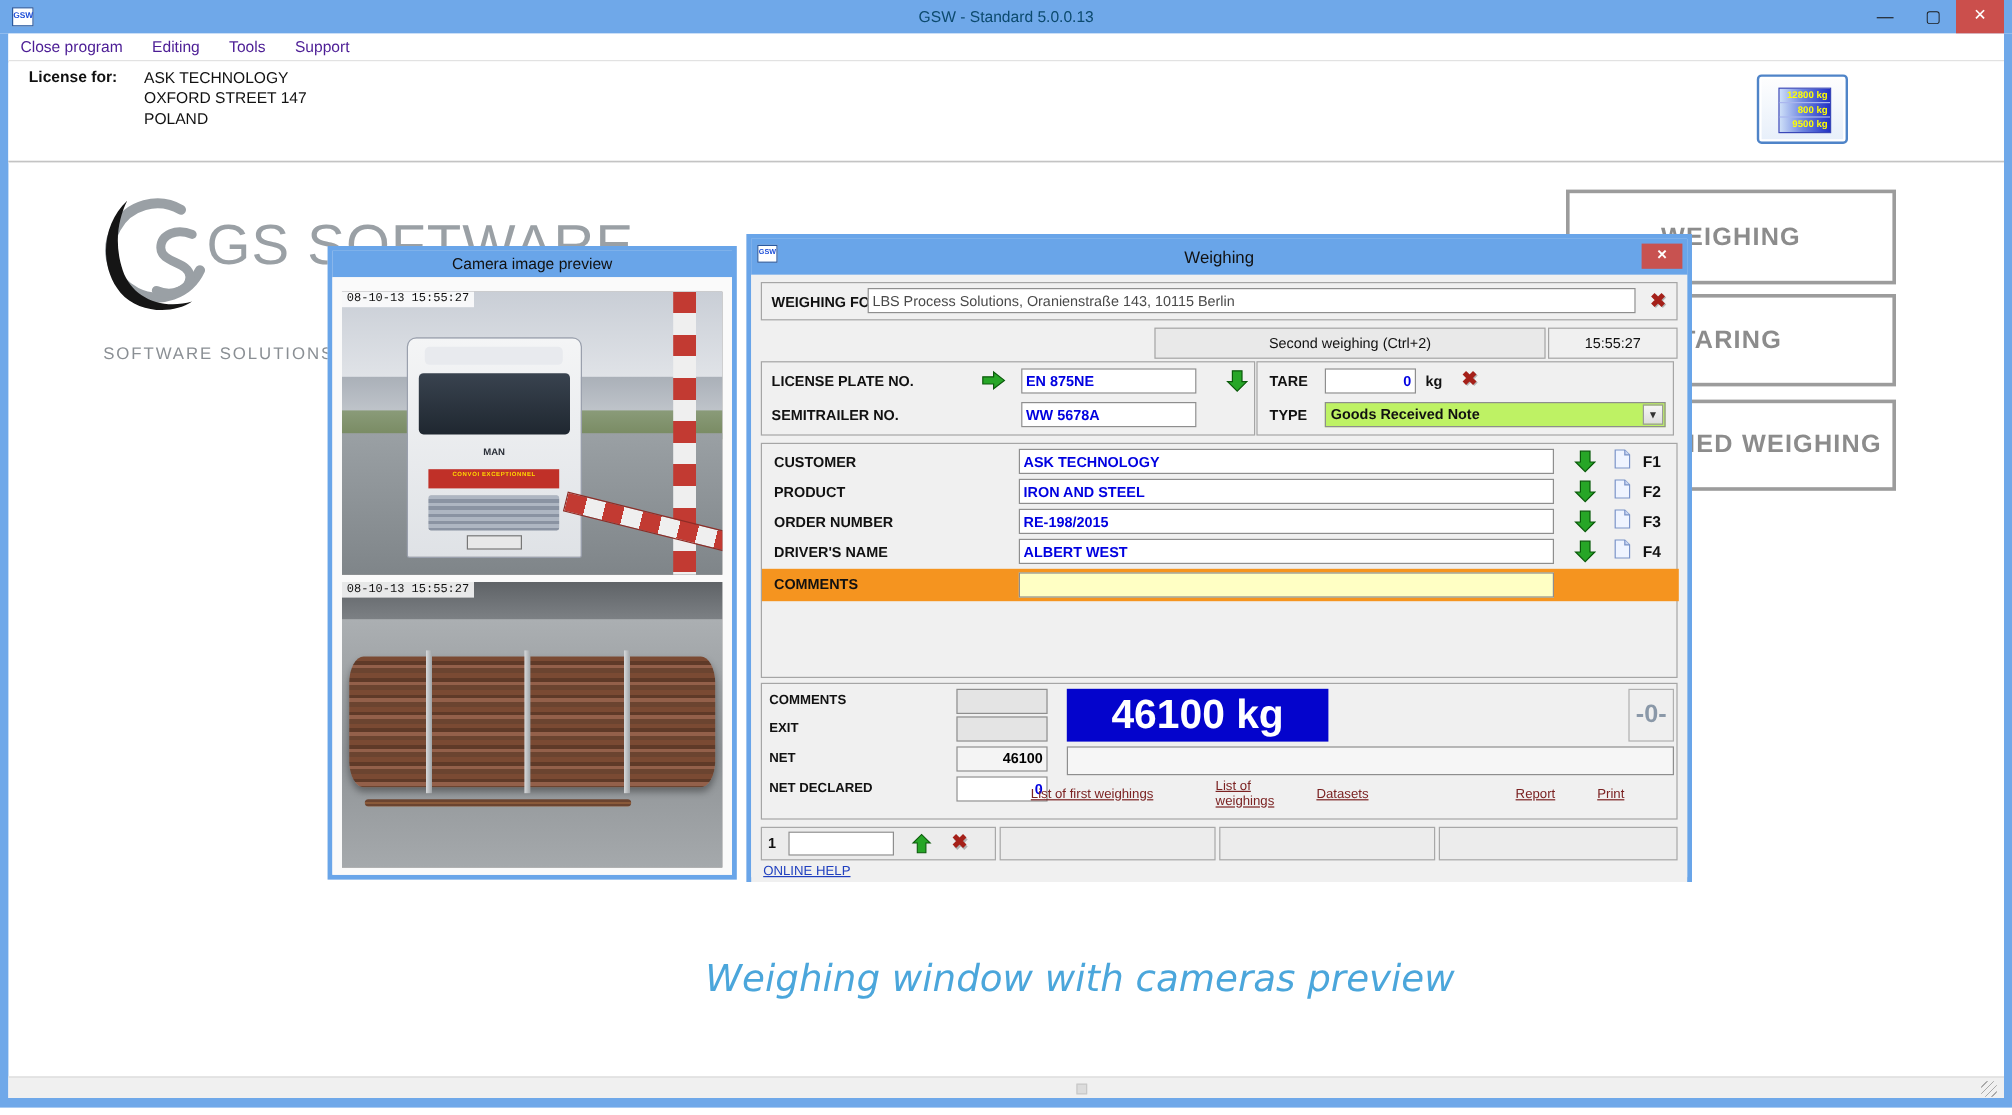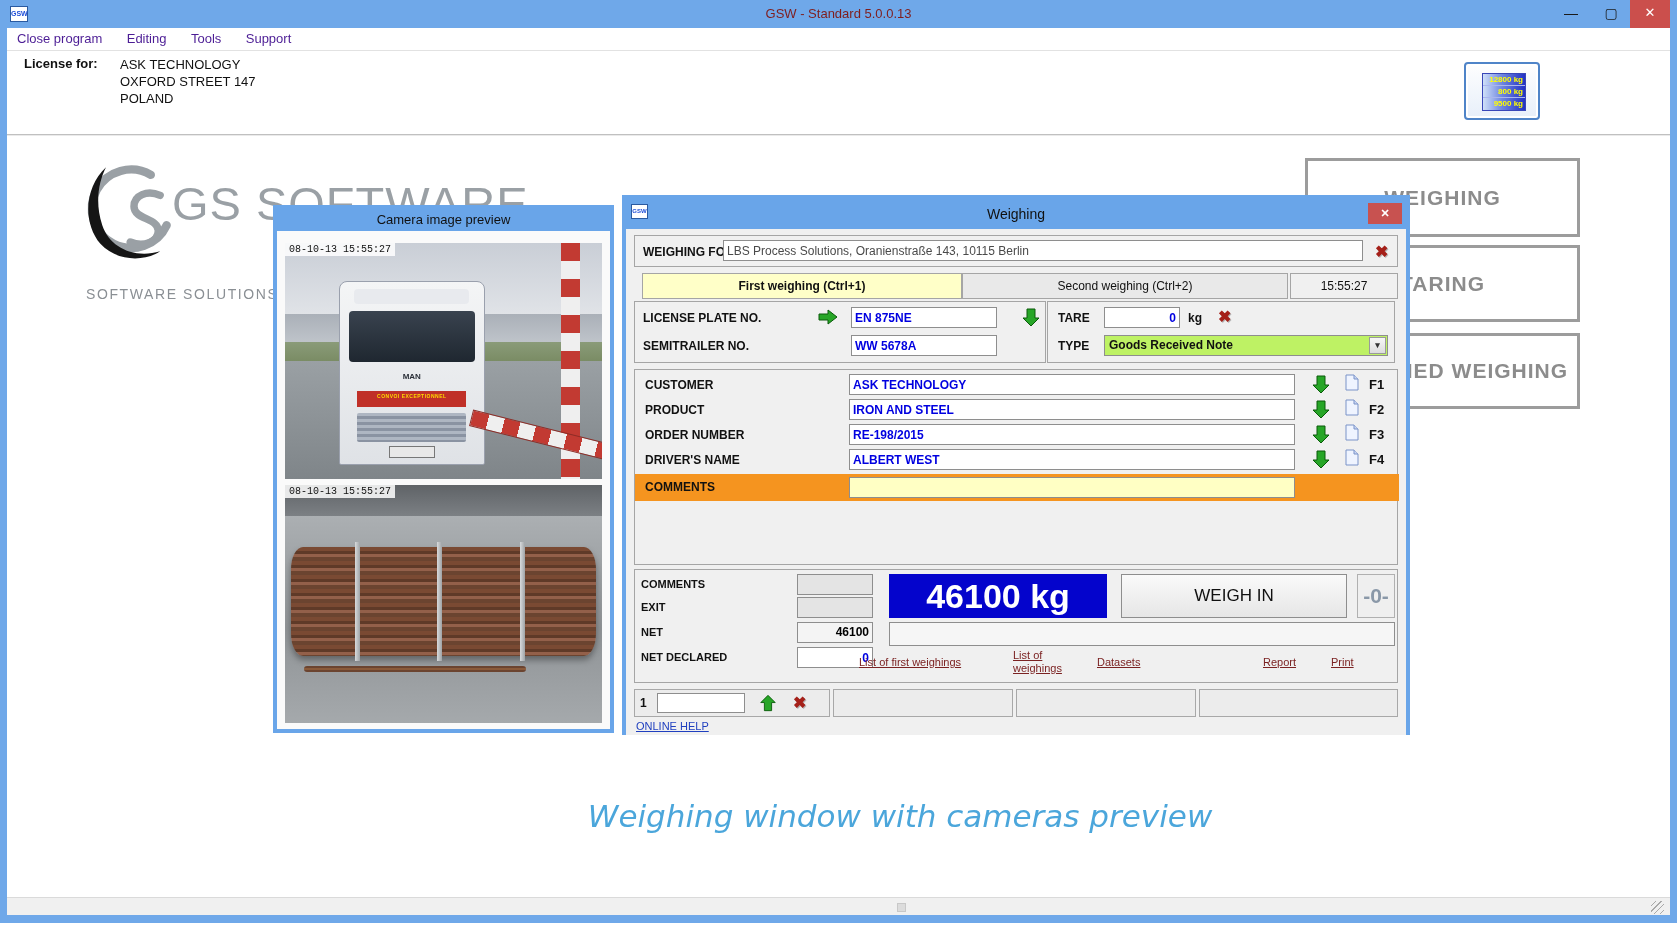--- a/index.html
+++ b/index.html
@@ -5,21 +5,21 @@
   html,body{margin:0;padding:0;background:#fff;}
   .screen{position:relative;width:1677px;height:929px;background:#fff;
     font-family:"Liberation Sans",sans-serif;overflow:hidden;box-sizing:border-box;}
   .screen *{box-sizing:border-box;}
 
   
   .titlebar{position:absolute;left:0;top:0;width:1677px;height:28px;background:#6FA8E9;}
   .app-icon{position:absolute;left:10px;top:6px;width:18px;height:16px;background:#fff;
     border:1px solid #2a5aa0;color:#1d4ed8;font-size:7px;font-weight:bold;text-align:center;line-height:14px;}
   .title-text{position:absolute;left:0;top:0;width:100%;height:28px;line-height:28px;text-align:center;
-    font-size:13px;color:#7f1d1d;}
+    font-size:13px;color:#0c4a6e;}
   .winbtn{position:absolute;top:0;height:28px;text-align:center;line-height:26px;font-size:14px;color:#1a1a1a;}
   .winbtn.min{left:1552px;width:38px;}
   .winbtn.max{left:1592px;width:38px;}
   .winbtn.close{left:1630px;width:40px;background:#CB4F4C;color:#fff;font-size:13px;}
   .border-left{position:absolute;left:0;top:28px;width:7px;height:894px;background:#6FA8E9;}
   .border-right{position:absolute;left:1670px;top:28px;width:7px;height:894px;background:#6FA8E9;}
   .border-bottom{position:absolute;left:0;top:915px;width:1677px;height:8px;background:#6FA8E9;}
 
   .menubar{position:absolute;left:7px;top:28px;width:1663px;height:23px;background:#fff;border-bottom:1px solid #E2E2E2;}
   .menu-item{display:inline-block;padding:3px 10px;font-size:13px;color:#4c1d95;}
@@ -250,21 +250,20 @@
       </div>
     </div>
     <div class="dlg-client">
 
       <div class="groupbox" style="left:8px;top:6px;width:764px;height:32px;">
         <span class="lbl" style="position:absolute;left:8px;top:9px;">WEIGHING FOR</span>
         <input class="field" style="position: absolute; left: 88px; top: 4px; width: 640px; color: rgb(74, 74, 74);" readonly="" value="LBS Process Solutions, Oranienstraße 143, 10115 Berlin">
         <span class="red-x" style="position:absolute;left:740px;top:8px;">✖</span>
       </div>
 
-      <div class="tab active" style="left:16px;width:320px;top:44px;">First weighing (Ctrl+1)</div>
       <div class="tab inactive" style="left:336px;width:326px;top:44px;">Second weighing (Ctrl+2)</div>
       <div class="tab time" style="left:664px;width:108px;top:44px;">15:55:27</div>
 
       <div class="groupbox" style="left:8px;top:72px;width:412px;height:62px;">
         <span class="lbl" style="position:absolute;left:8px;top:9px;">LICENSE PLATE NO.</span>
         <svg style="position:absolute;left:182px;top:6px;" width="22" height="18" viewBox="0 0 22 18">
           <path d="M2,6 h9 v-4 l9,7 -9,7 v-4 h-9 z" fill="#27A627" stroke="#0A5A0A" stroke-width="1"></path>
         </svg>
         <input class="field blue-val" style="position: absolute; left: 216px; top: 5px; width: 146px;" readonly="" value="EN 875NE">
         <svg style="position:absolute;left:386px;top:5px;" width="20" height="21" viewBox="0 0 20 21">
@@ -350,21 +349,20 @@
         <span class="lbl" style="position:absolute;left:6px;top:8px;font-size:11px;">COMMENTS</span>
         <div class="field" style="position:absolute;left:162px;top:4px;width:76px;background:#E4E4E4;"></div>
         <span class="lbl" style="position:absolute;left:6px;top:31px;font-size:11px;">EXIT</span>
         <div class="field" style="position:absolute;left:162px;top:27px;width:76px;background:#E4E4E4;"></div>
         <span class="lbl" style="position:absolute;left:6px;top:56px;font-size:11px;">NET</span>
         <div class="field" style="position:absolute;left:162px;top:52px;width:76px;background:#F4F4F4;text-align:right;font-weight:bold;line-height:19px;">46100</div>
         <span class="lbl" style="position:absolute;left:6px;top:81px;font-size:11px;">NET DECLARED</span>
         <input class="field blue-val right" style="position: absolute; left: 162px; top: 77px; width: 76px;" readonly="" value="0">
 
         <div class="display-blue" style="left:254px;top:4px;width:218px;height:44px;">46100 kg</div>
-        <div class="weigh-in btn3d" style="left:486px;top:4px;width:226px;height:44px;line-height:42px;">WEIGH IN</div>
         <div class="zero-ind" style="left:722px;top:4px;width:38px;height:44px;line-height:42px;">-0-</div>
         <div class="field" style="position:absolute;left:254px;top:52px;width:506px;height:24px;background:#F6F6F6;"></div>
 
         <a class="link" style="position:absolute;left:224px;top:86px;">List of first weighings</a>
         <a class="link" style="position:absolute;left:378px;top:79px;width:64px;white-space:normal;line-height:13px;display:block;">List of weighings</a>
         <a class="link" style="position:absolute;left:462px;top:86px;">Datasets</a>
         <a class="link" style="position:absolute;left:628px;top:86px;">Report</a>
         <a class="link" style="position:absolute;left:696px;top:86px;">Print</a>
       </div>
 

